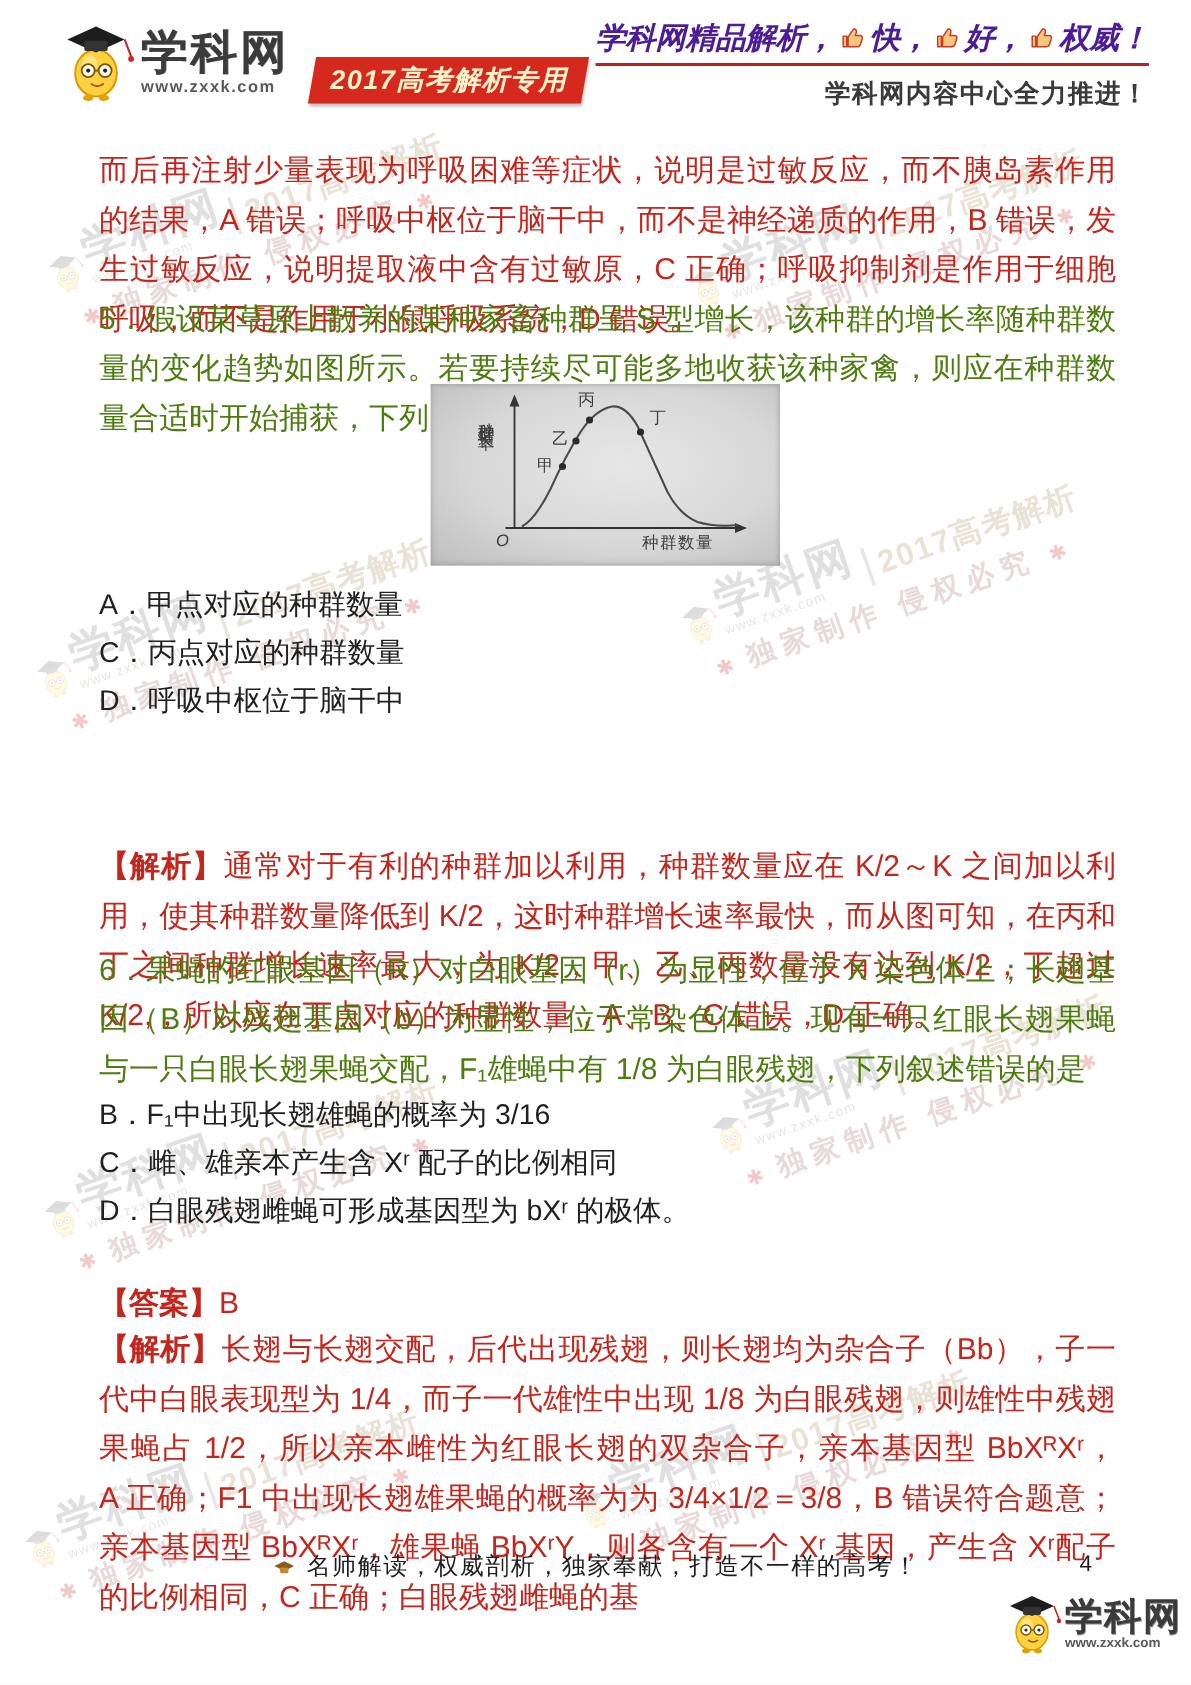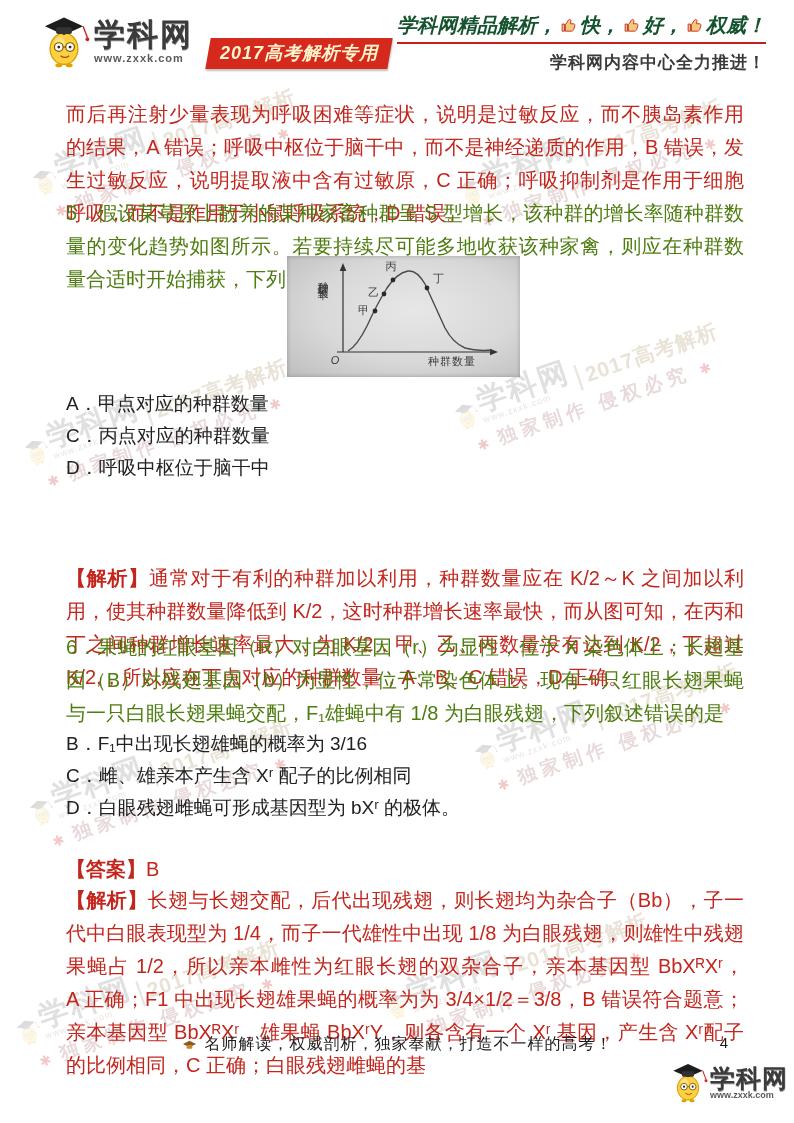--- a/index.html
+++ b/index.html
@@ -14,21 +14,21 @@
   .brand-col{margin-left:4px;margin-top:10px;}
   .brand-name{font-size:31px;font-weight:900;color:#3b3b3b;letter-spacing:2px;line-height:30px;
               text-shadow:0.5px 0.5px 0 #8a8a8a;}
   .brand-domain{font-size:11px;color:#5a5a5a;font-weight:bold;letter-spacing:1px;margin-top:2px;}
   .badge{position:absolute;left:170px;top:30px;background:#d5291d;transform:skewX(-10deg);
          padding:3px 12px 4px 12px;box-shadow:1px 2px 2px rgba(0,0,0,0.25);}
   .badge span{display:inline-block;transform:skewX(10deg);font-style:italic;font-weight:bold;
               font-size:18px;color:#fff4cc;letter-spacing:1px;}
   .header-right{position:absolute;right:0;top:4px;text-align:right;}
   .slogan-line{display:inline-flex;align-items:center;gap:2px;font-size:20px;font-weight:bold;
-               font-style:italic;color:#14532d;border-bottom:2px solid #c41e1e;padding-bottom:3px;justify-content:flex-end;}
+               font-style:italic;color:#4c1d95;border-bottom:2px solid #c41e1e;padding-bottom:3px;justify-content:flex-end;}
   .slogan-line .thumb{width:17px;height:17px;margin:0 1px;}
   .header-sub{margin-top:7px;font-size:17px;font-weight:bold;color:#3a3a3a;letter-spacing:1px;}
 
   
   .wm{position:absolute;transform:rotate(-19deg);opacity:0.55;pointer-events:none;white-space:nowrap;z-index:0;}
   .wm-row1{display:flex;align-items:flex-end;}
   .wm-mascot{width:26px;height:30px;margin-right:2px;opacity:0.8;}
   .wm-brandwrap{display:inline-block;text-align:left;}
   .wm-brand{font-size:30px;font-weight:900;color:#c7c7c7;letter-spacing:2px;line-height:26px;}
   .wm-domain{display:block;font-size:9px;color:#d6d0c6;letter-spacing:1px;}

